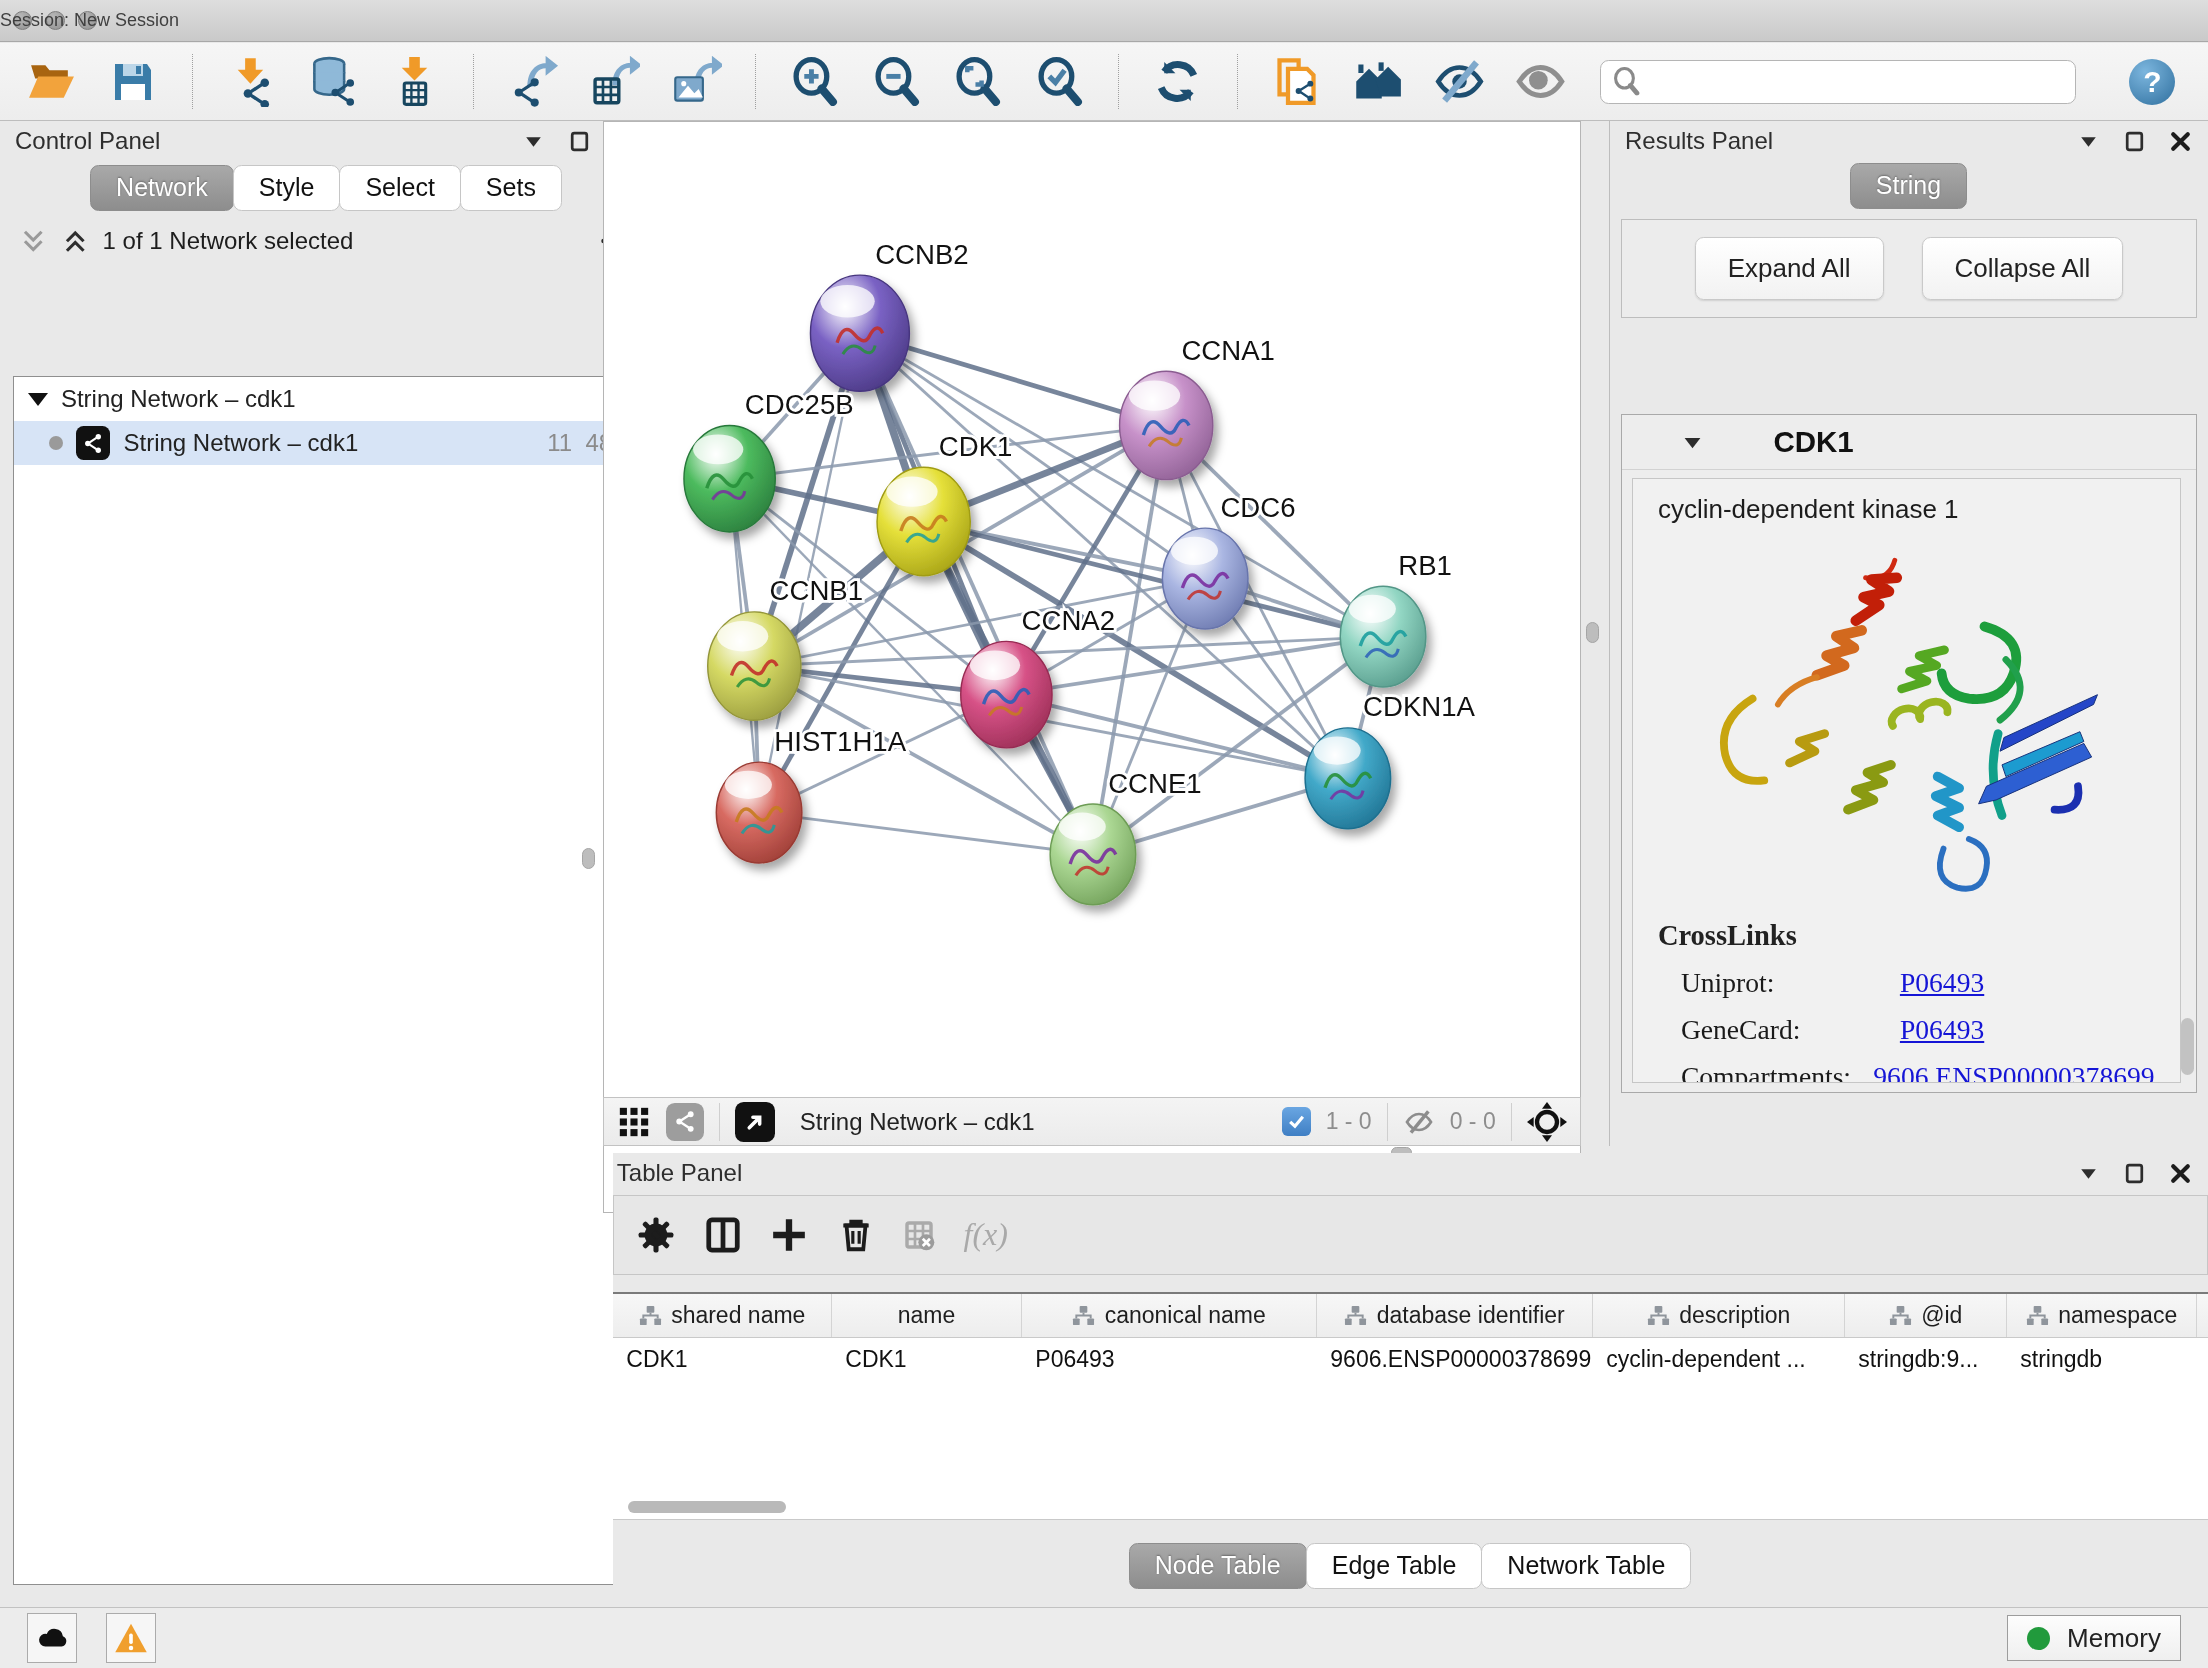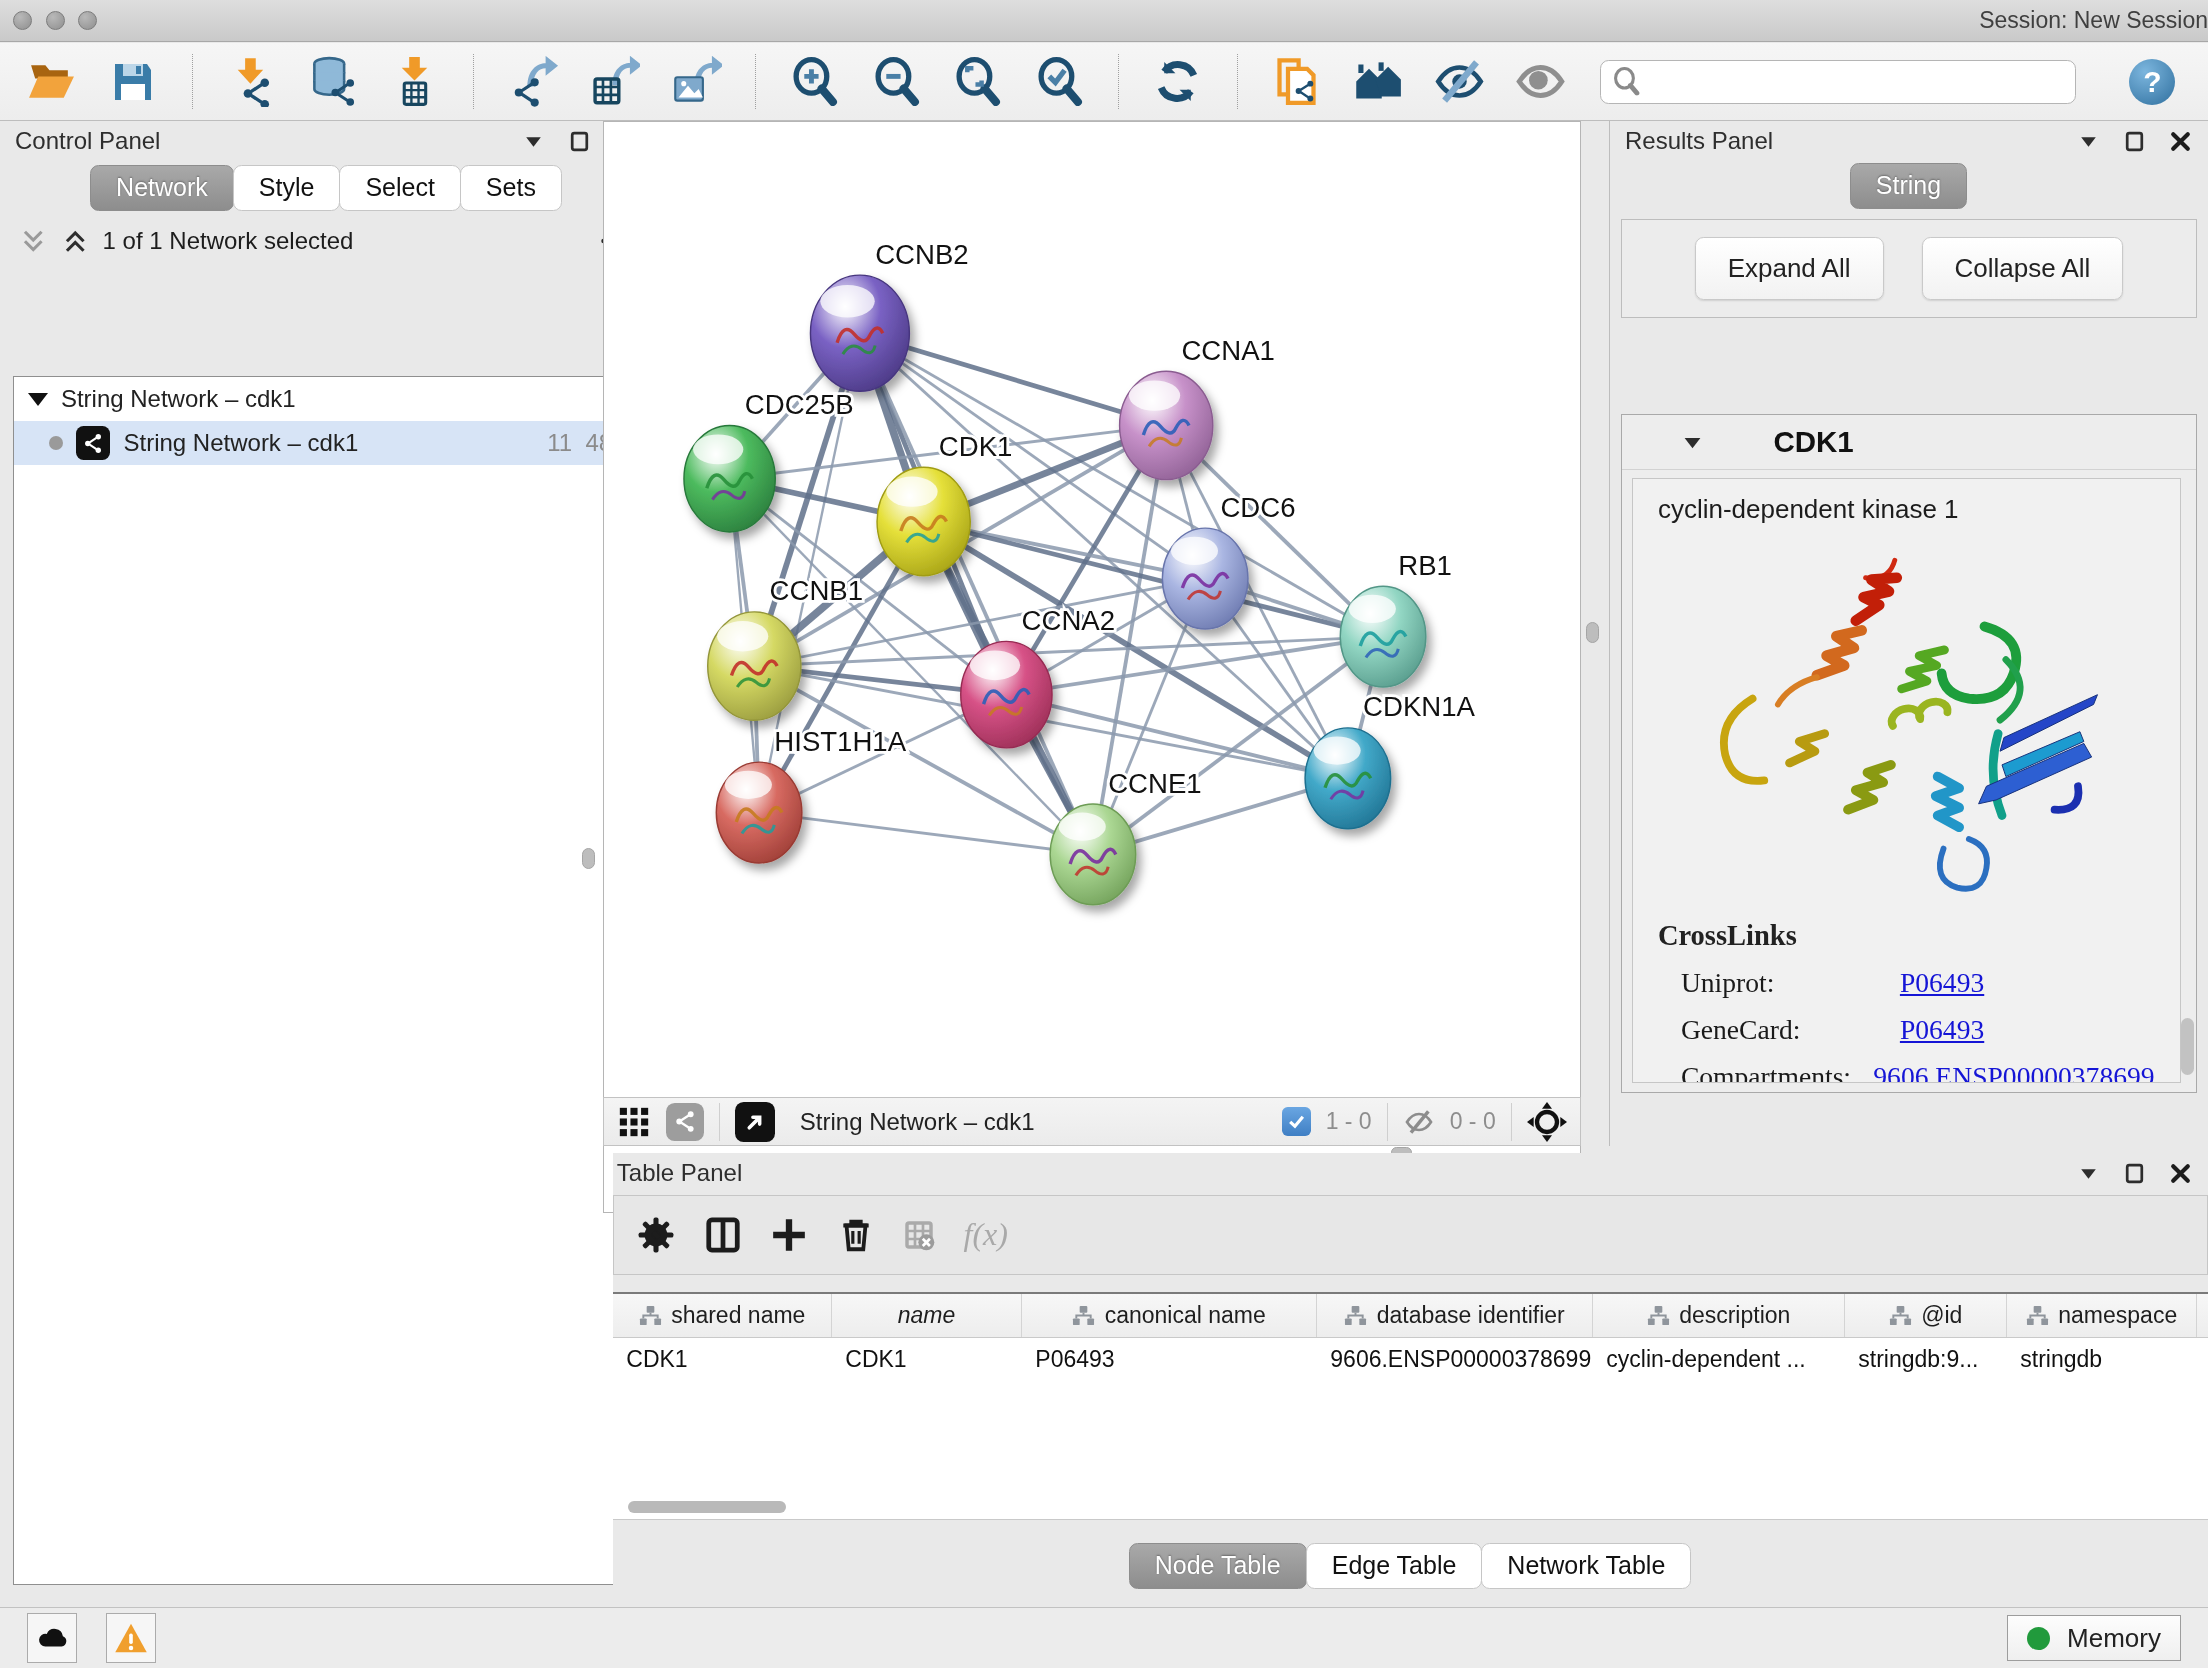--- a/index.html
+++ b/index.html
@@ -7,21 +7,21 @@
   .window{position:relative;width:2208px;height:1668px;background:#e9e9e9;overflow:hidden;
     font-family:"Liberation Sans",sans-serif;color:#222}
   svg{display:block}
 
   
   .titlebar{position:absolute;left:0;top:0;width:2208px;height:42px;
     background:linear-gradient(#dedede,#c9c9c9);border-bottom:1px solid #a8a8a8;
     display:flex;align-items:center}
   .tl{width:19px;height:19px;border-radius:50%;margin-left:13.3px;
     background:radial-gradient(circle at 35% 30%,#b9b9b9,#8f8f8f);border:1px solid #7c7c7c}
-  .wtitle{position:absolute;left:0;right:0;text-align:right;font-size:23px;color:#3f3f3f}
+  .wtitle{position:absolute;left:0;right:0;text-align:left;font-size:18px;color:#3f3f3f}
 
   
   .toolbar{position:absolute;left:0;top:43px;width:2208px;height:78px;background:linear-gradient(#f6f6f6,#ededed);
     border-bottom:1px solid #bdbdbd;display:flex;align-items:center;padding:0 25px;gap:28.5px}
   .tbtn{width:53px;height:53px;display:flex;align-items:center;justify-content:center;cursor:default}
   .tsep{height:55px;border-left:1.9px dotted #9f9f9f;margin:0 3.8px}
   .search{margin-left:auto;width:476px;height:44px;border:1px solid #b5b5b5;border-radius:8.6px;background:#fff;
     display:flex;align-items:center;padding:0 11.4px;gap:7.6px}
   .search input{border:none;outline:none;flex:1;font-size:23px;font-family:"Liberation Sans",sans-serif;background:transparent}
   .helpbtn{width:46px;height:46px;border-radius:50%;margin:0 7.6px 0 25px;
@@ -724,21 +724,21 @@
       <span class="fx">f(x)</span>
     </div>
     <div class="tp-table">
       <div class="thead">
           <div class="th" style="width: 219px;">
             <svg width="23" height="23" viewBox="0 0 24 24">
               <use href="#sym-colhead"></use>
             </svg>
             <span>shared name</span>
           </div>
-          <div class="th" style="width: 190px; font-style: italic;">
+          <div class="th" style="width: 190px;">
             <span>name</span>
           </div>
           <div class="th" style="width: 295px;">
             <svg width="23" height="23" viewBox="0 0 24 24">
               <use href="#sym-colhead"></use>
             </svg>
             <span>canonical name</span>
           </div>
           <div class="th" style="width: 276px;">
             <svg width="23" height="23" viewBox="0 0 24 24">

